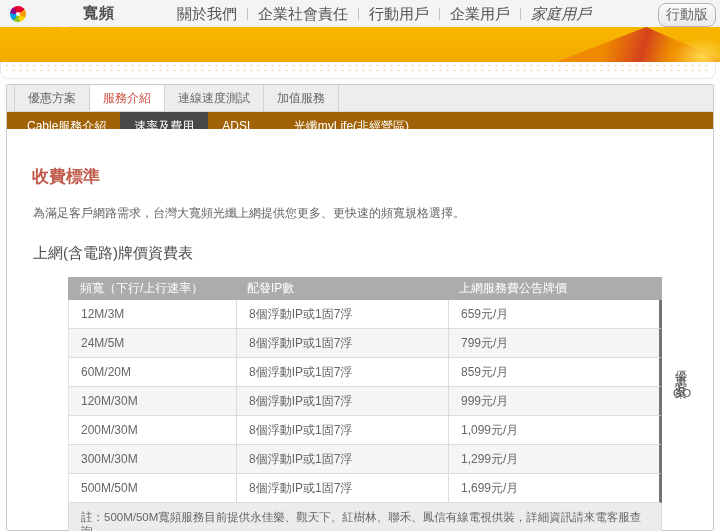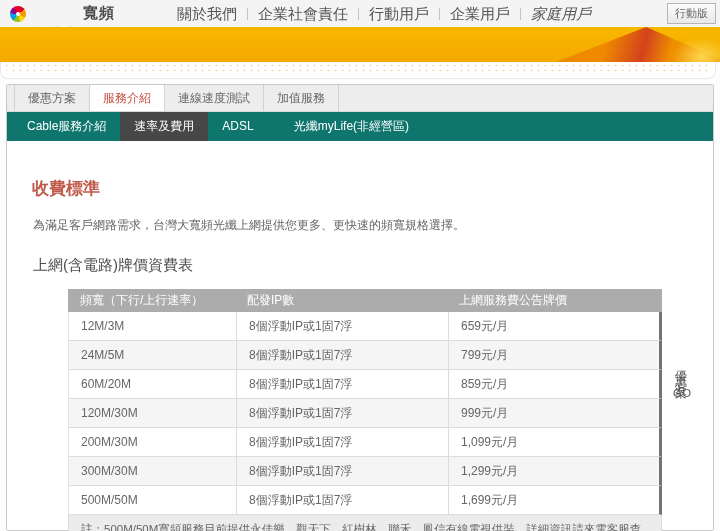--- a/index.html
+++ b/index.html
@@ -18,22 +18,22 @@
     background:conic-gradient(#e6002d 0 55deg,#f39800 55deg 115deg,#ffd400 115deg 165deg,#8fc31f 165deg 215deg,#00a0e9 215deg 275deg,#920783 275deg 325deg,#e6002d 325deg 360deg);
     position:relative; }
   .pinwheel::after{ content:""; position:absolute; left:6px; top:6px; width:4px; height:4px;
     border-radius:50%; background:#fff; }
   .logo-text { font-size:15px; font-weight:normal; color:#4a4a4a; margin-left:5px; letter-spacing:1px;margin-top:41px;}
   .logo-sub  { font-size:15px; font-weight:bold; color:#4a4a4a; margin-left:4px; letter-spacing:1px;}
   .top-links { display:flex; margin-left:52px; }
   .top-link { font-size:15px; color:#555; padding:0 10px; line-height:12px;
     border-right:1px solid #c3c3c3; cursor:pointer; white-space:nowrap; }
   .top-link:last-child { border-right:none;font-style:italic; }
-  .mobile-btn { position:absolute; right:4px; top:3px; font-size:11px; color:#666;
-    border:1px solid #b5b5b5; border-radius:0; padding:2px 7px;
+  .mobile-btn { position:absolute; right:4px; top:3px; font-size:14px; color:#666;
+    border:1px solid #b5b5b5; border-radius:8px; padding:2px 7px;
     background:linear-gradient(#fcfcfc,#e8e8e8); cursor:pointer; }
 
   
   .mainnav { position:absolute; left:0; top:27px; width:720px; height:35px;
     background:linear-gradient(#f8b700,#f3a900); overflow:hidden; }
   .tri { position:absolute; top:0; left:556px; width:170px; height:35px;
     background:linear-gradient(105deg,#ef8a00 30%,#d4421c 52%,#ef9000 68%);
     clip-path:polygon(53% 0,100% 100%,0 100%); }
   .glow { position:absolute; top:10px; left:672px; width:60px; height:40px;
     background:radial-gradient(closest-side,#ffd84d,transparent); }
@@ -53,21 +53,21 @@
   
   .container { position:absolute; left:6px; top:84px; width:708px; height:447px;
     background:#fff; border:1px solid #c9c9c9; border-radius:2px; }
 
   .tabs1 { height:27px; background:#ededed; display:flex; border-bottom:1px solid #d9d9d9;}
   .tab1 { padding:0 13px; line-height:26px; font-size:12px; color:#666;
     border-right:1px solid #d2d2d2; cursor:pointer; white-space:nowrap; }
   .tab1:first-child { border-left:1px solid #d2d2d2; margin-left:7px; }
   .tab1.active { background:#fff; color:#c94f3d; }
 
-  .tabs2 { height:29px; background:#0f766e; display:flex; }
+  .tabs2 { height:17px; background:#a16207; display:flex; }
   .tab2 { padding:0 14px; line-height:29px; font-size:12px; color:#fff;
     cursor:pointer; white-space:nowrap; }
   .tab2:first-child { margin-left:6px; }
   .tab2.active { background:#474747; }
   .tab2.gap { margin-left:12px; }
 
   
   .content { position:relative; }
   .page-heading { margin:36px 0 0 25px; font-size:17px; font-weight:bold; color:#c05a4b; }
   .intro { margin:17px 0 0 26px; font-size:12px; color:#666; }

